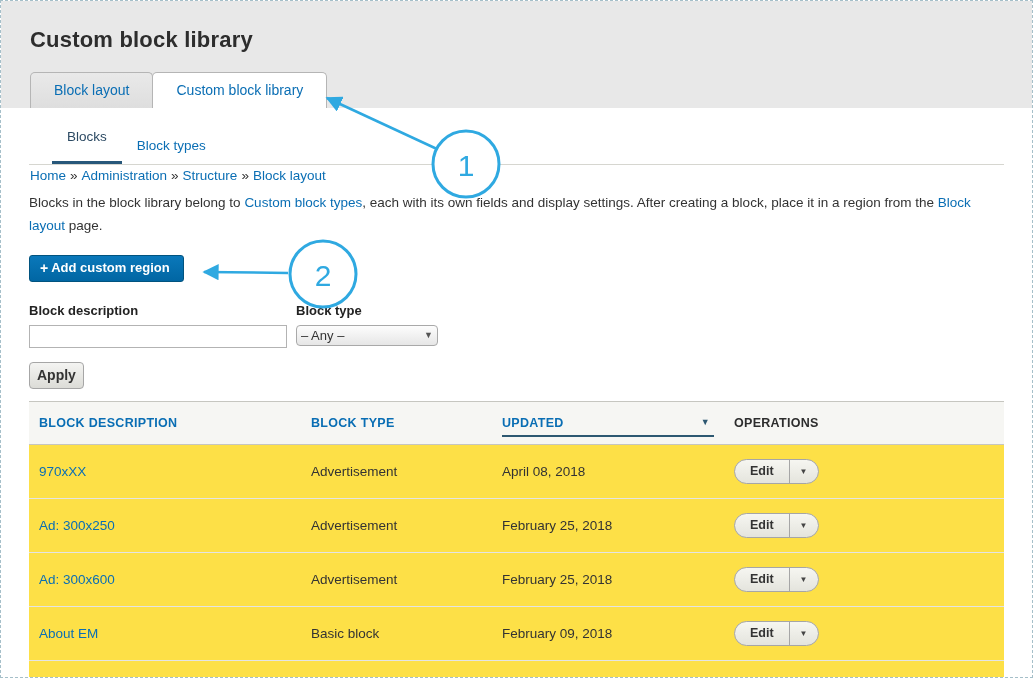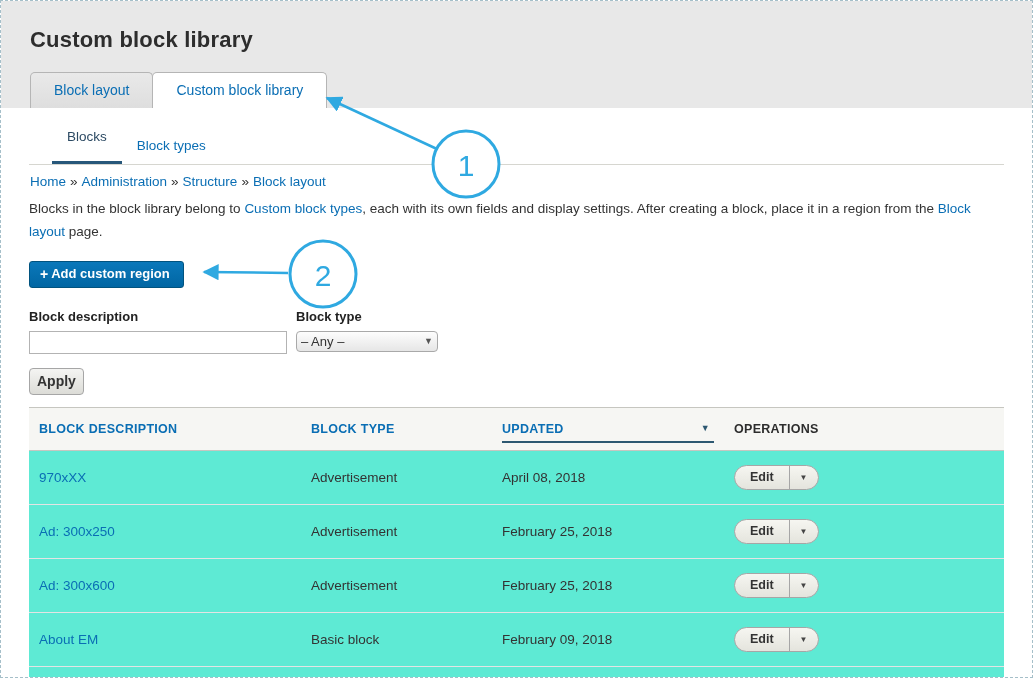--- a/index.html
+++ b/index.html
@@ -69,21 +69,21 @@
     padding: 9px 15px 11px;
     cursor: pointer;
   }
   .stab.active {
     color: #2c4a63;
     font-weight: normal;
     padding-bottom: 17px;
     border-bottom: 3px solid #27577a;
   }
 
-  .breadcrumb { margin: 9px 0 0 1px; font-size: 13.5px; }
+  .breadcrumb { margin: 3px 0 0 1px; font-size: 13.5px; }
   .breadcrumb a { color: #0a6eb4; text-decoration: none; cursor: pointer; }
   .crumb-sep { margin: 0 4px; color: #333; }
 
   .intro { margin-top: 9px; font-size: 13.5px; line-height: 1.7; max-width: 992px; }
   .intro a { color: #0a6eb4; text-decoration: none; cursor: pointer; }
 
   .add-btn {
     display: inline-flex;
     align-items: center;
     margin-top: 17px;
@@ -176,21 +176,21 @@
     position: absolute;
     right: 14px; top: 15px;
     font-size: 9px;
     color: #2d5871;
   }
   .block-table td {
     padding: 14px 10px;
     border-bottom: 1px solid #e4e4e4;
     font-size: 13.5px;
     color: #333;
-    background: #5eead4;
+    background: #fde047;
   }
   .block-table td a { color: #0a6eb4; text-decoration: none; cursor: pointer; }
 
   .dropbutton {
     display: inline-flex;
     align-items: stretch;
     border: 1px solid #a6a6a6;
     border-radius: 14px;
     overflow: hidden;
     background: linear-gradient(#f6f6f1, #e4e4dd);

